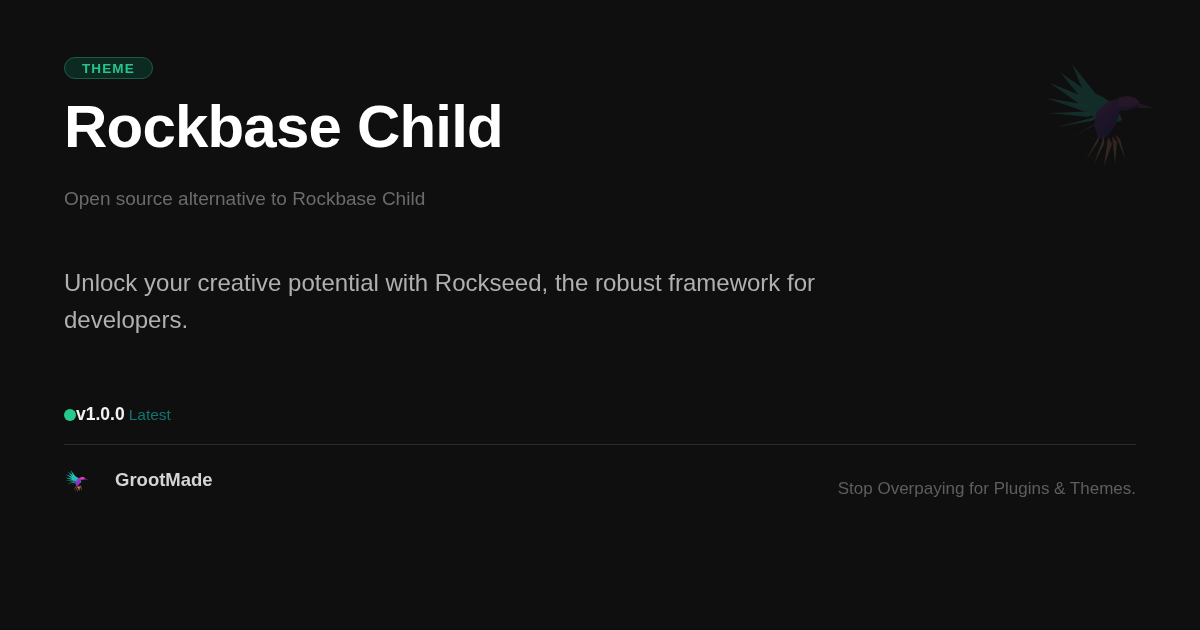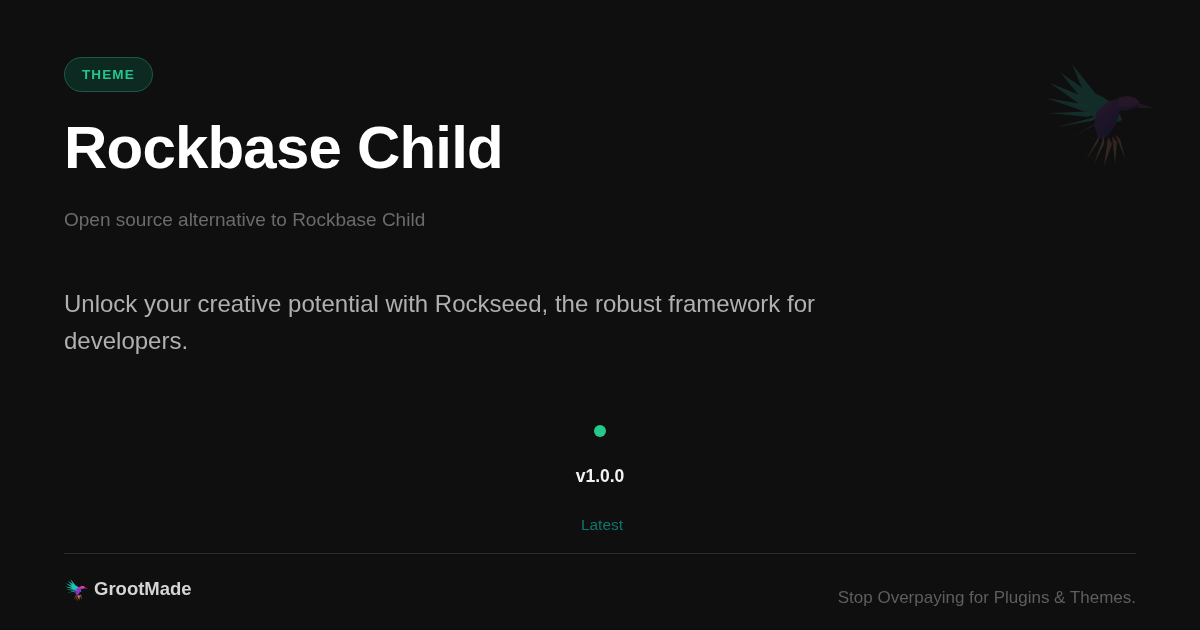--- a/index.html
+++ b/index.html
@@ -44,34 +44,34 @@
   }
 
   
   .badge-row {
     padding-top: 57px;
   }
   .type-badge {
     display: inline-flex;
     align-items: center;
     justify-content: center;
-    height: 35px;
+    height: 22px;
     padding: 0 17px;
     border-radius: 999px;
     background: #0c2a21;
     border: 1px solid #1d5a45;
     color: #24c68c;
     font-size: 13.5px;
     font-weight: bold;
     letter-spacing: 1.1px;
   }
 
   
   .page-title {
-    margin-top: 24px;
+    margin-top: 16px;
     font-size: 60px;
     line-height: 1.06;
     font-weight: bold;
     color: #ffffff;
     letter-spacing: -0.8px;
   }
 
   
   .subtitle {
     margin-top: 27px;
@@ -89,22 +89,21 @@
     color: #b0b0b0;
     font-weight: normal;
     max-width: 830px;
   }
 
   
   .version-row {
     margin-top: 66px;
     display: flex;
     align-items: center;
-    gap: 29px;
-    flex-direction: column;
+    gap: 0;
   }
   .version-dot {
     width: 12px;
     height: 12px;
     border-radius: 50%;
     background: #25c98b;
     flex: none;
   }
   .version-number {
     font-size: 17.5px;
@@ -130,21 +129,21 @@
   .footer {
     margin-top: 16px;
     display: flex;
     align-items: center;
     justify-content: space-between;
     width: 1072px;
   }
   .brand {
     display: flex;
     align-items: center;
-    gap: 4px;
+    gap: 25px;
   }
   .brand-logo {
     width: 26px;
     height: 26px;
     flex: none;
   }
   .brand-logo svg { width: 100%; height: 100%; display: block; }
   .brand-name {
     font-size: 18.5px;
     font-weight: bold;

